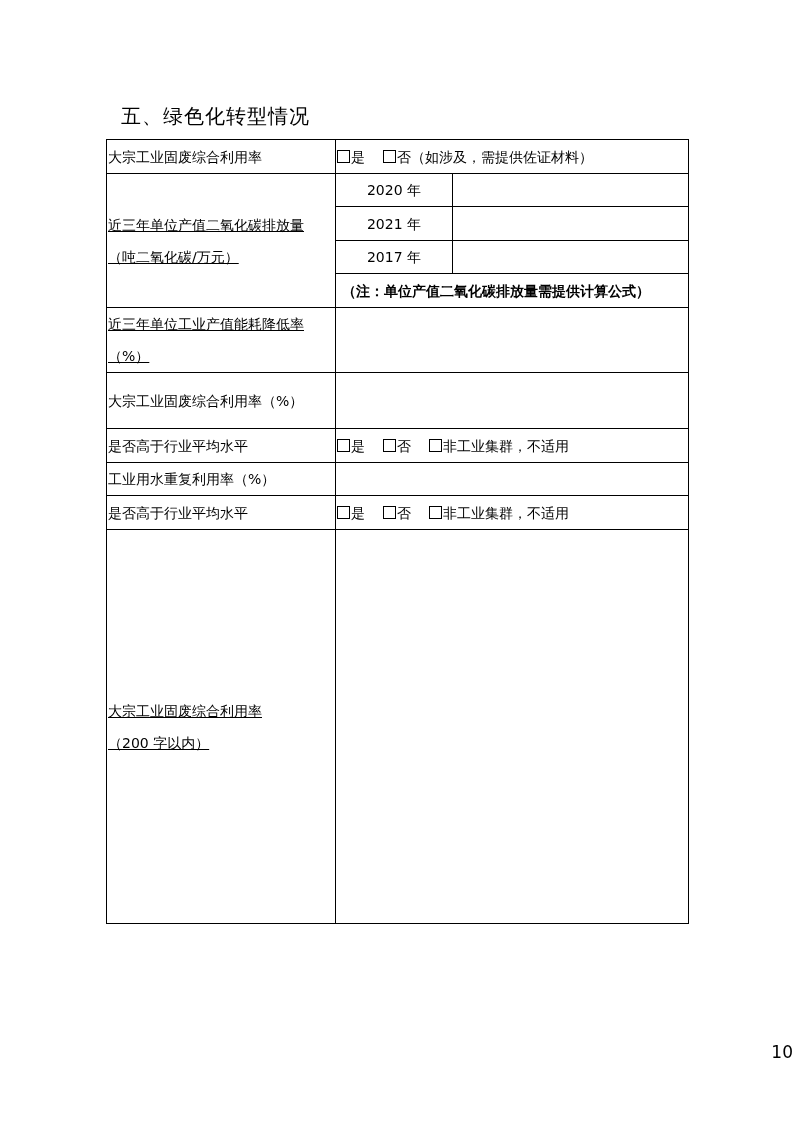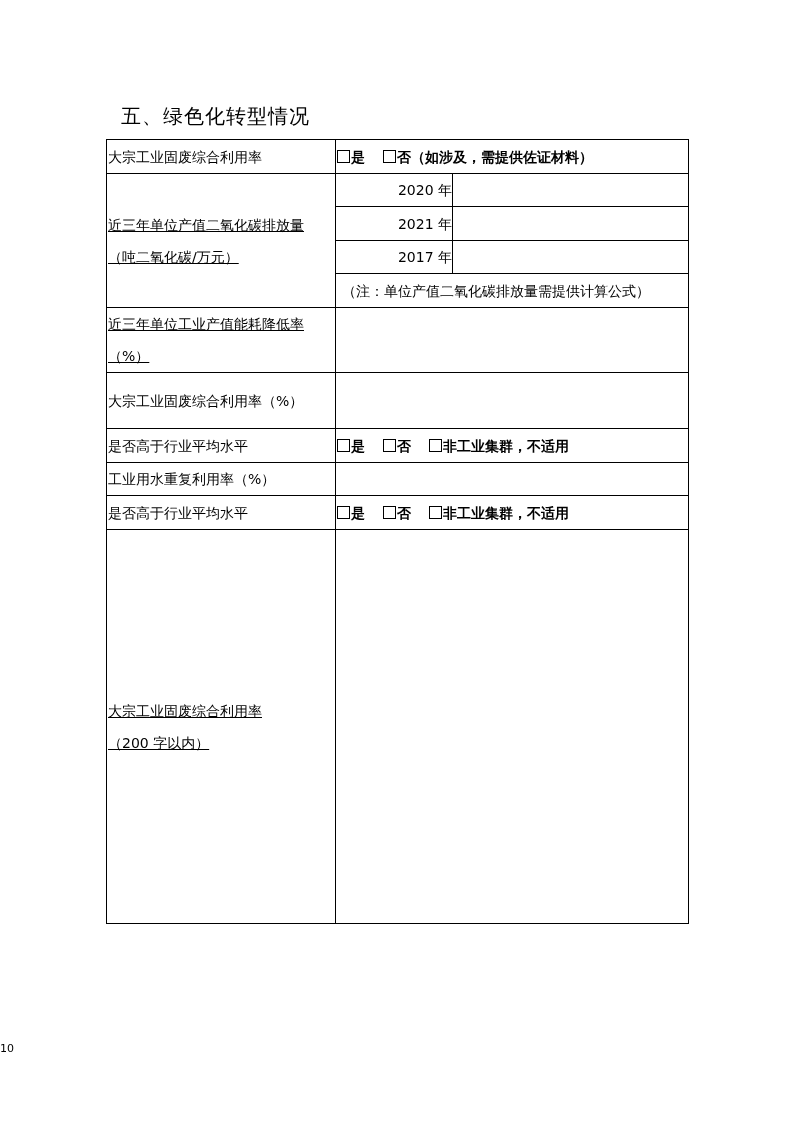--- a/index.html
+++ b/index.html
@@ -2,26 +2,26 @@
 <html><head>
 <meta charset="utf-8">
 <style>
   html, body { margin:0; padding:0; background:#ffffff; }
   body { width:793px; height:1122px; position:relative; font-family:"DejaVu Sans", sans-serif; color:#000; }
   .heading { position:absolute; left:121px; top:103px; font-size:20px; letter-spacing:1px; }
   table.form { position:absolute; left:106px; top:139px; width:582px; border-collapse:collapse; table-layout:fixed; font-size:14px; }
   table.form td { border:1.3px solid #000; padding:0; vertical-align:middle; line-height:32px; }
   .lbl { padding-left:1px !important; white-space:nowrap; overflow:hidden; }
   .lbl2 { line-height:32px;text-decoration:underline; }
-  .opt { padding-left:1px !important; white-space:nowrap;font-weight:bold; }
-  .year { text-align:right; }
-  .note { padding-left:6px !important; white-space:nowrap; font-size:14px; }
+  .opt { padding-left:1px !important; white-space:nowrap; }
+  .year { text-align:center; }
+  .note { padding-left:6px !important; white-space:nowrap; font-size:14px;font-weight:bold; }
   .box { display:inline-block; width:11px; height:11px; border:1px solid #000; vertical-align:-1px; margin-right:1px; }
   .gap { display:inline-block; width:18px; }
-  .pagenum { position:absolute; top:1042px; left:0; width:793px; text-align:left; font-size:11px; }
+  .pagenum { position:absolute; top:1042px; left:0; width:793px; text-align:right; font-size:17px; }
 </style>
 </head>
 <body>
 
 <div class="heading">五、绿色化转型情况</div>
 
 <table class="form">
   <colgroup>
     <col style="width:229px">
     <col style="width:117px">

